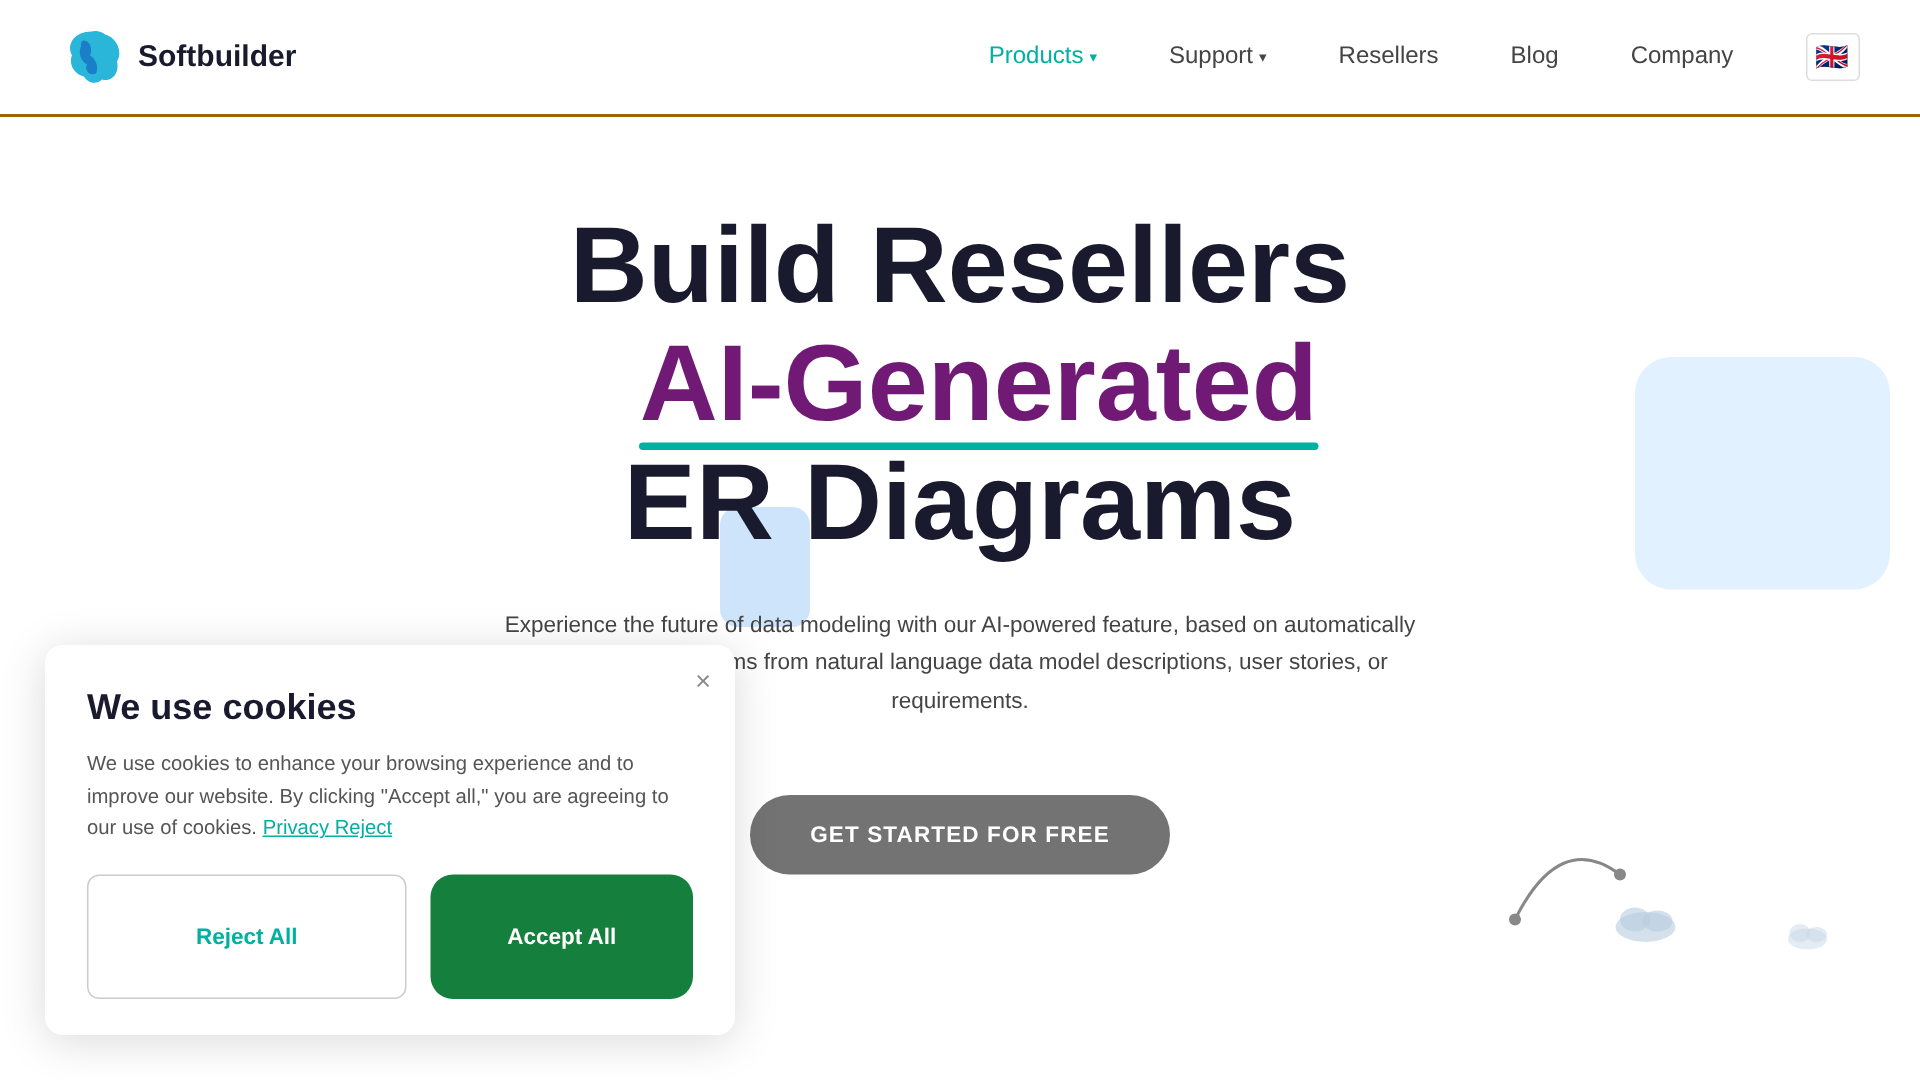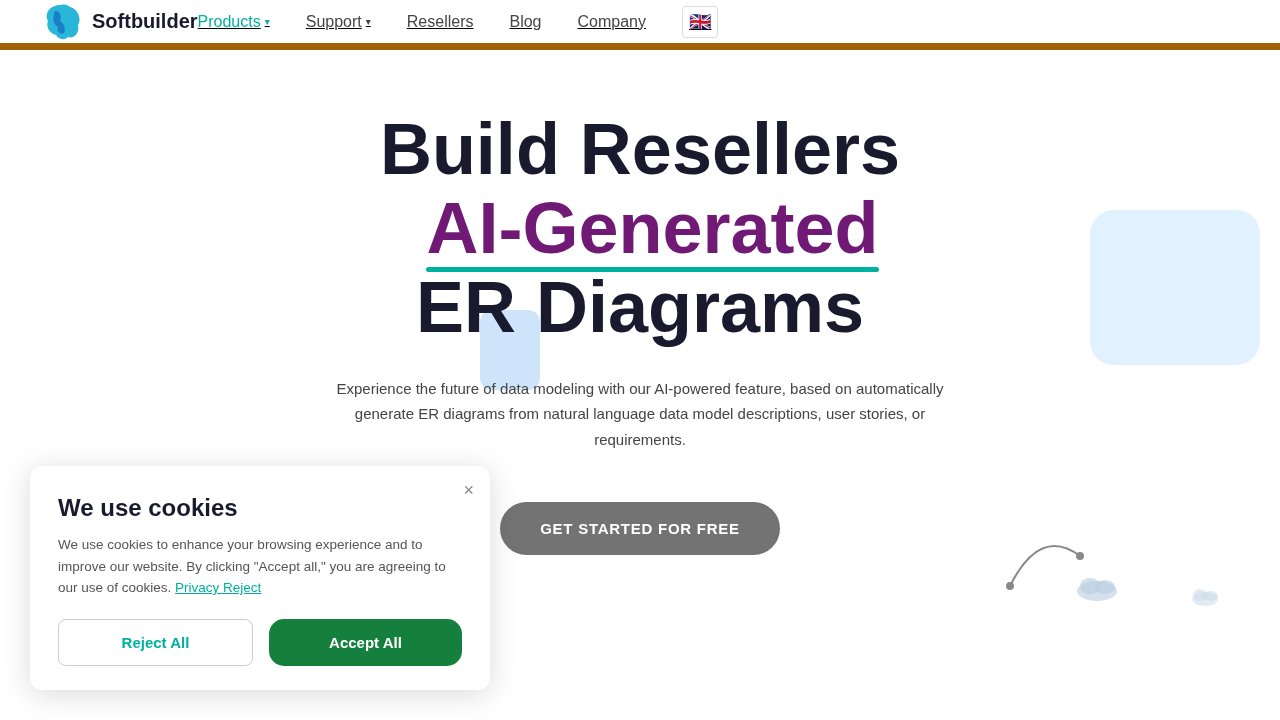--- a/index.html
+++ b/index.html
@@ -2,44 +2,44 @@
 <html><head>
   <meta charset="utf-8">
   <style>
     * { margin: 0; padding: 0; box-sizing: border-box; }
     body { font-family: -apple-system, BlinkMacSystemFont, 'Segoe UI', sans-serif; background: #fff; overflow: hidden; width: 1280px; height: 720px; }
 
     
     .navbar {
       display: flex;
       align-items: center;
+      justify-content: space-between;
       padding: 0 40px;
-      height: 50px;
-      background: #fff;
-      border-bottom: 7px solid #a16207;
+      height: 78px;
+      background: #fff;
+      border-bottom: 2px solid #a16207;
     }
     .logo-area {
       display: flex;
       align-items: center;
       gap: 10px;
     }
     .logo-icon {
       width: 42px;
       height: 42px;
     }
     .logo-text {
       font-size: 20px;
       font-weight: 600;
       color: #1a1a2e;
     }
     .nav-links {
       display: flex;
       align-items: center;
-      gap: 36px;
-      text-decoration: underline;
+      gap: 48px;
     }
     .nav-link {
       font-size: 16px;
       color: #444;
       text-decoration: none;
       cursor: pointer;
       display: flex;
       align-items: center;
       gap: 4px;
     }
@@ -176,21 +176,21 @@
     .cookie-text a {
       color: #00b0a0;
       text-decoration: underline;
     }
     .cookie-buttons {
       display: flex;
       gap: 16px;
     }
     .btn-reject {
       flex: 1;
-      padding: 14px;
+      padding: 32px;
       border: 1.5px solid #ccc;
       border-radius: 8px;
       background: #fff;
       color: #00b0a0;
       font-size: 15px;
       font-weight: 600;
       cursor: pointer;
     }
     .btn-accept {
       flex: 1;

